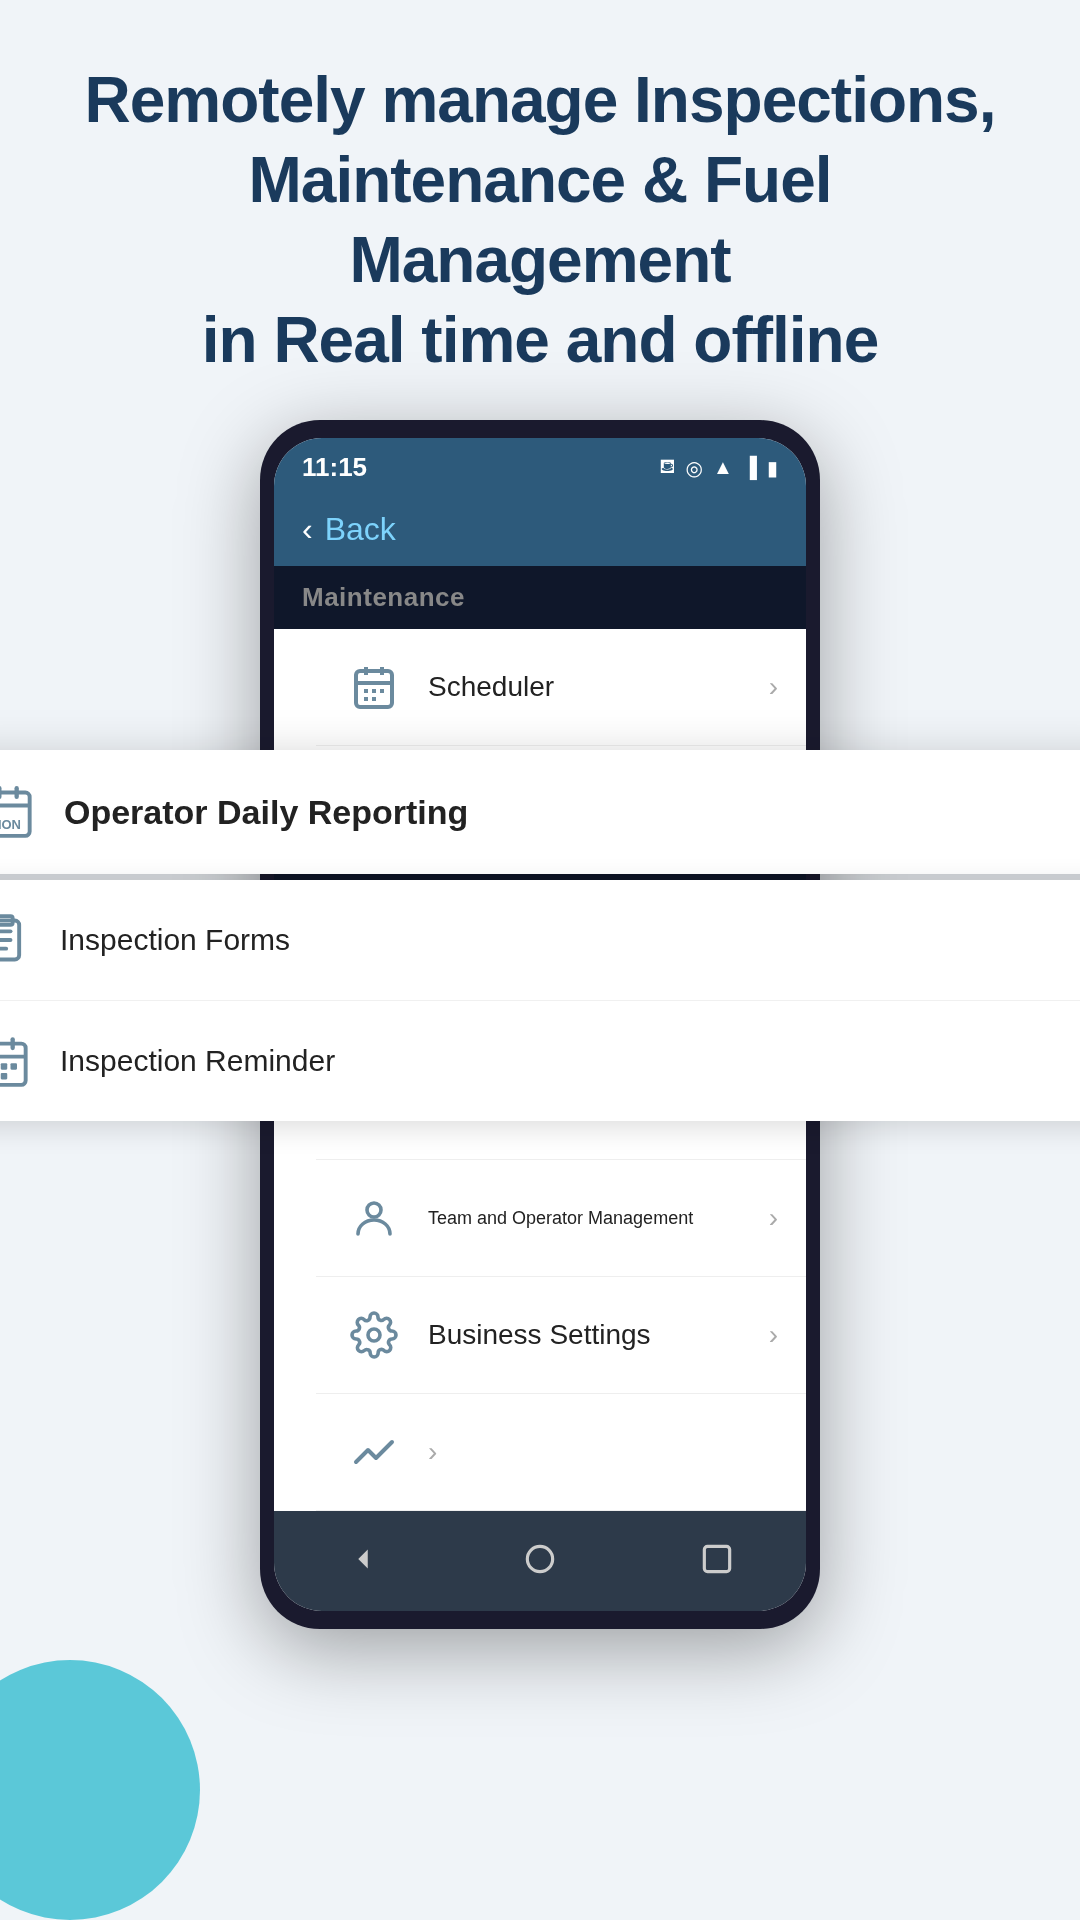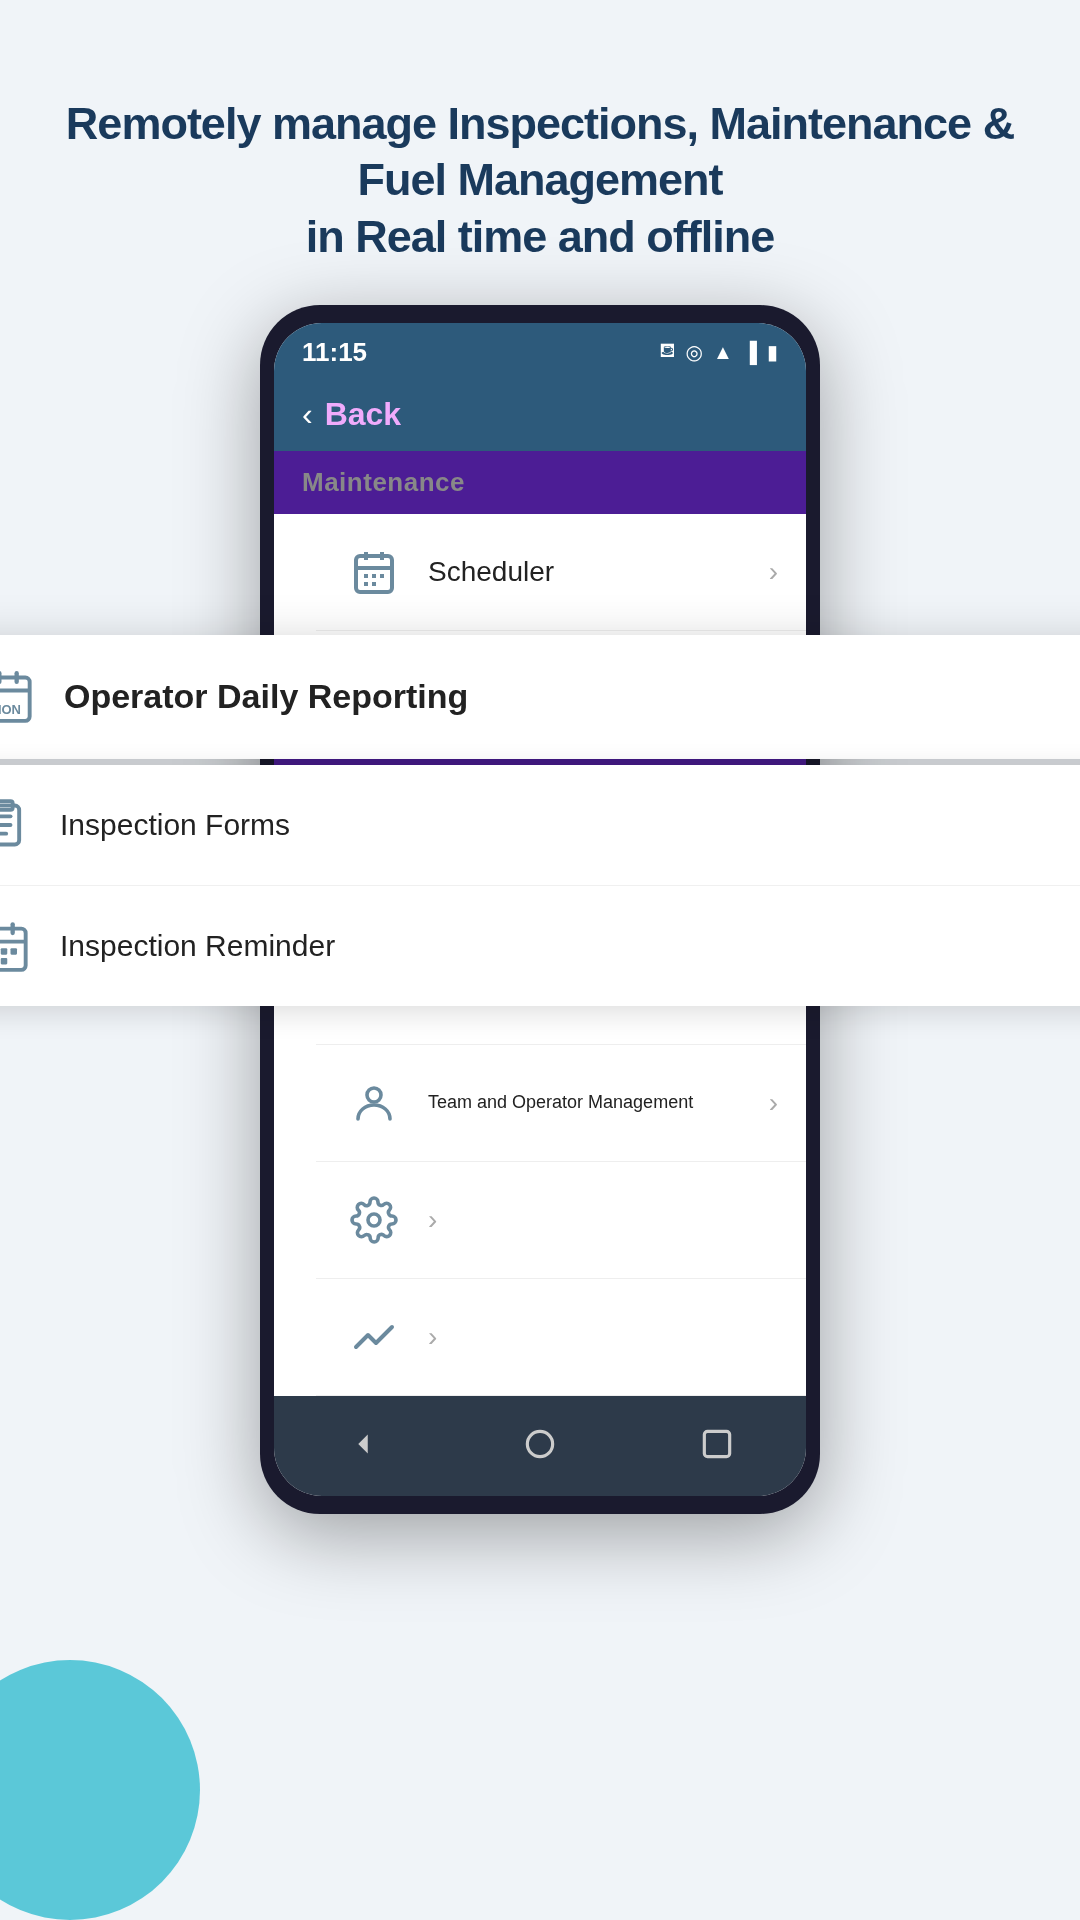--- a/index.html
+++ b/index.html
@@ -9,23 +9,23 @@
       min-height: 1920px;
       background: #f0f4f8;
       font-family: 'Segoe UI', Arial, sans-serif;
       position: relative;
       overflow-x: hidden;
     }
 
     
     .hero-text {
       text-align: center;
-      padding: 96px 60px 40px;
+      padding: 60px 60px 40px;
       color: #1a3a5c;
-      font-size: 45px;
+      font-size: 64px;
       font-weight: 700;
       line-height: 1.25;
       letter-spacing: -1px;
     }
 
     
     .blue-circle {
       position: absolute;
       bottom: 0;
       left: -60px;
@@ -91,32 +91,32 @@
       display: flex;
       align-items: center;
       gap: 12px;
     }
     .back-bar .back-chevron {
       color: #fff;
       font-size: 32px;
       font-weight: 300;
     }
     .back-bar .back-label {
-      color: #f0abfc;
+      color: #7dd3fc;
       font-size: 32px;
-      font-weight: 700;
+      font-weight: 400;
     }
 
     
     .menu-list {
       background: #fff;
     }
 
     .section-header {
-      background: #4c1d95;
+      background: #0f172a;
       padding: 16px 28px;
       font-size: 26px;
       font-weight: 600;
       color: #888;
       letter-spacing: 0.5px;
     }
 
     .menu-item {
       display: flex;
       align-items: center;
@@ -346,20 +346,21 @@
           <span class="menu-chevron">›</span>
         </div>
 
         <div class="menu-item">
           <div class="menu-item-icon">
             <svg viewBox="0 0 24 24" xmlns="http://www.w3.org/2000/svg">
               <circle cx="12" cy="12" r="3" fill="none" stroke="#6b8a9e" stroke-width="1.8"></circle>
               <path d="M19.4 15a1.65 1.65 0 0 0 .33 1.82l.06.06a2 2 0 1 1-2.83 2.83l-.06-.06a1.65 1.65 0 0 0-1.82-.33 1.65 1.65 0 0 0-1 1.51V21a2 2 0 0 1-4 0v-.09A1.65 1.65 0 0 0 9 19.4a1.65 1.65 0 0 0-1.82.33l-.06.06a2 2 0 1 1-2.83-2.83l.06-.06A1.65 1.65 0 0 0 4.68 15a1.65 1.65 0 0 0-1.51-1H3a2 2 0 0 1 0-4h.09A1.65 1.65 0 0 0 4.6 9a1.65 1.65 0 0 0-.33-1.82l-.06-.06a2 2 0 1 1 2.83-2.83l.06.06A1.65 1.65 0 0 0 9 4.68a1.65 1.65 0 0 0 1-1.51V3a2 2 0 0 1 4 0v.09a1.65 1.65 0 0 0 1 1.51 1.65 1.65 0 0 0 1.82-.33l.06-.06a2 2 0 1 1 2.83 2.83l-.06.06A1.65 1.65 0 0 0 19.4 9a1.65 1.65 0 0 0 1.51 1H21a2 2 0 0 1 0 4h-.09a1.65 1.65 0 0 0-1.51 1z" fill="none" stroke="#6b8a9e" stroke-width="1.8"></path>
             </svg>
           </div>
+          <span class="menu-item-label">Business Settings</span>
           <span class="menu-chevron">›</span>
         </div>
 
         <div class="menu-item">
           <div class="menu-item-icon">
             <svg viewBox="0 0 24 24" xmlns="http://www.w3.org/2000/svg">
               <polyline points="3 17 9 11 13 15 21 7" fill="none" stroke="#6b8a9e" stroke-width="2" stroke-linecap="round" stroke-linejoin="round"></polyline>
             </svg>
           </div>
           <span class="menu-chevron">›</span>

